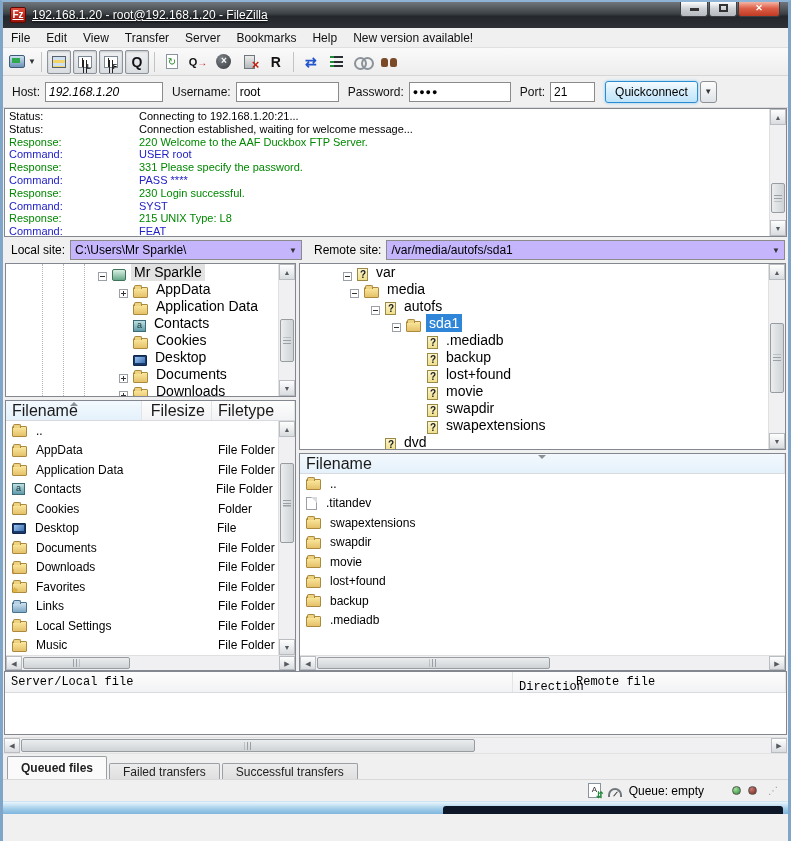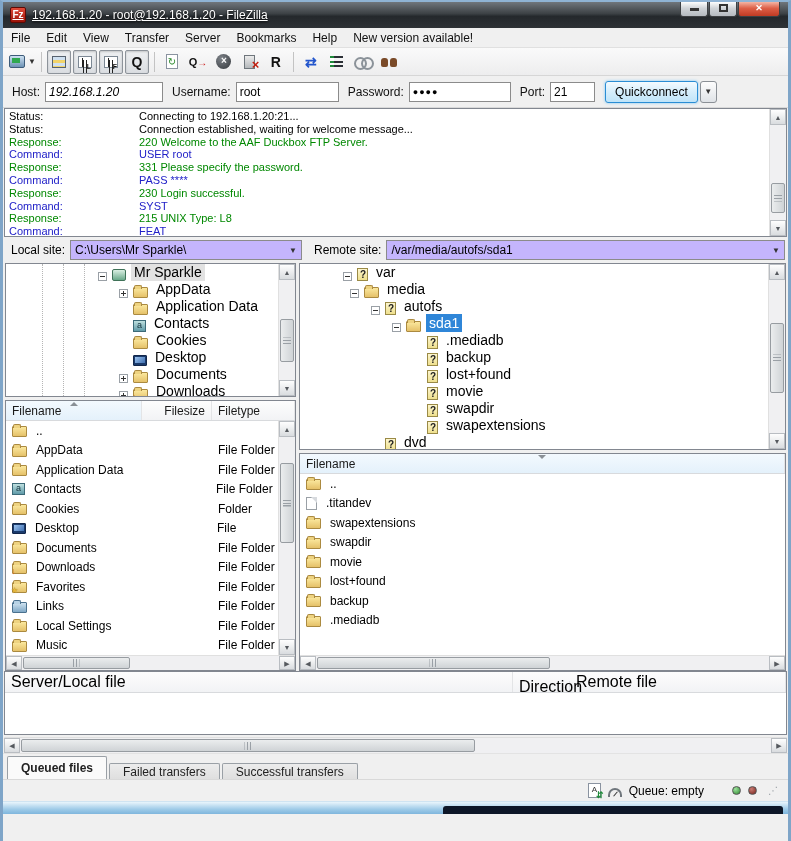--- a/index.html
+++ b/index.html
@@ -118,41 +118,41 @@
   .i-desktop::before { content:""; position:absolute; inset:1px 1px 2px 1px; background:linear-gradient(135deg,#9cc3ef,#3f6fb0); }
   .i-contacts { width:13px; height:12px; background:linear-gradient(#bfe0df,#5f9aa8); border:1px solid #3c6a78; }
   .i-contacts::after { content:"a"; position:absolute; left:3px; top:-1px; font-size:9px; color:#14333d; }
   .i-user { width:14px; height:12px; background:linear-gradient(#d9efe2,#69a98a); border:1px solid #3f7258; border-radius:2px; }
   .ovl-star::after { content:"★"; position:absolute; left:-2px; bottom:-3px; font-size:8px; color:#e8b93c; text-shadow:0 0 1px #8a6a14; }
   .ovl-dl::after { content:"↓"; position:absolute; left:-2px; bottom:-3px; font-size:9px; font-weight:bold; color:#d06a1a; }
   .fico.blue { background:linear-gradient(#cfe2ef,#7fa8c6); border-color:#4a718e; }
   .fico.blue::before { background:#b7d2e4; border-color:#4a718e; }
 
   
-  .lhead { display:flex; height:20px; background:linear-gradient(#fdfdfd,#f2f3f5); border-bottom:1px solid #d8dadd; font-size:12px; color:#1a1a1a; position:relative; }
+  .lhead { display:flex; height:20px; background:linear-gradient(#fdfdfd,#f2f3f5); border-bottom:1px solid #d8dadd; font-size:16px; color:#1a1a1a; position:relative; }
   .hcell { display:flex; align-items:center; padding-left:6px; border-right:1px solid #e3e4e6; position:relative; }
   .hcell.sorted { background:linear-gradient(#f3f9fe,#e4f1fb); }
   .sort-up::after, .sort-dn::after { content:""; position:absolute; top:1px; left:50%; transform:translateX(-50%); border:4px solid transparent; }
   .sort-up::after { border-bottom-color:#8a9096; border-top-width:0; }
   .sort-dn::after { border-top-color:#8a9096; border-bottom-width:0; }
   .lrow { display:flex; align-items:center; height:19.5px; font-size:12px; white-space:nowrap; }
   .lrow .ic { margin-left:6px; }
   .c-name { flex:none; padding-left:4px; }
   #localList .c-name { width:110px; }
   #localList .c-size { width:68px; text-align:right; }
   #localList .c-type { padding-left:8px; }
 
   
   .panestatus { height:26px; display:flex; background:#f0f0f0; border-top:1px solid #e5e5e5; font-size:11.5px; align-items:center; }
   .ps-left { width:293px; flex:none; padding-left:6px; border-right:2px solid #dcdcdc; height:100%; display:flex; align-items:center; }
   .ps-right { padding-left:6px; }
 
   
   .queuepane { position:relative; height:64px; margin:0 1px; border:1px solid #828790; background:#fff; overflow:hidden; }
-  .qhead { display:flex; height:21px; background:linear-gradient(#fdfdfd,#f2f3f5); border-bottom:1px solid #d8dadd; font-size:16px; }
+  .qhead { display:flex; height:21px; background:linear-gradient(#fdfdfd,#f2f3f5); border-bottom:1px solid #d8dadd; font-size:12px;font-family:Liberation Mono, monospace; }
   .qcell { display:flex; align-items:center; padding-left:6px; border-right:1px solid #e3e4e6; }
   .qc1 { width:508px; } .qc2 { width:57px;margin-top:9px; } .qc3 { flex:1; }
   .queue-hscroll { position:relative; height:16px; margin:2px 1px 0 1px; }
 
   
   .tabsrow { height:26px; display:flex; align-items:flex-end; background:#f0f0f0; padding-left:4px; border-top:1px solid #e3e3e3; }
   .tab { height:16px; display:flex; align-items:center; padding:0 13px; font-size:12px; border:1px solid #9aa0a6; border-bottom:none; border-radius:2px 2px 0 0; background:linear-gradient(#ececec,#dfdfdf); margin-right:2px; color:#222; }
   .tab.active { background:#fafafa; font-weight:bold; height:23px; }
 
   

